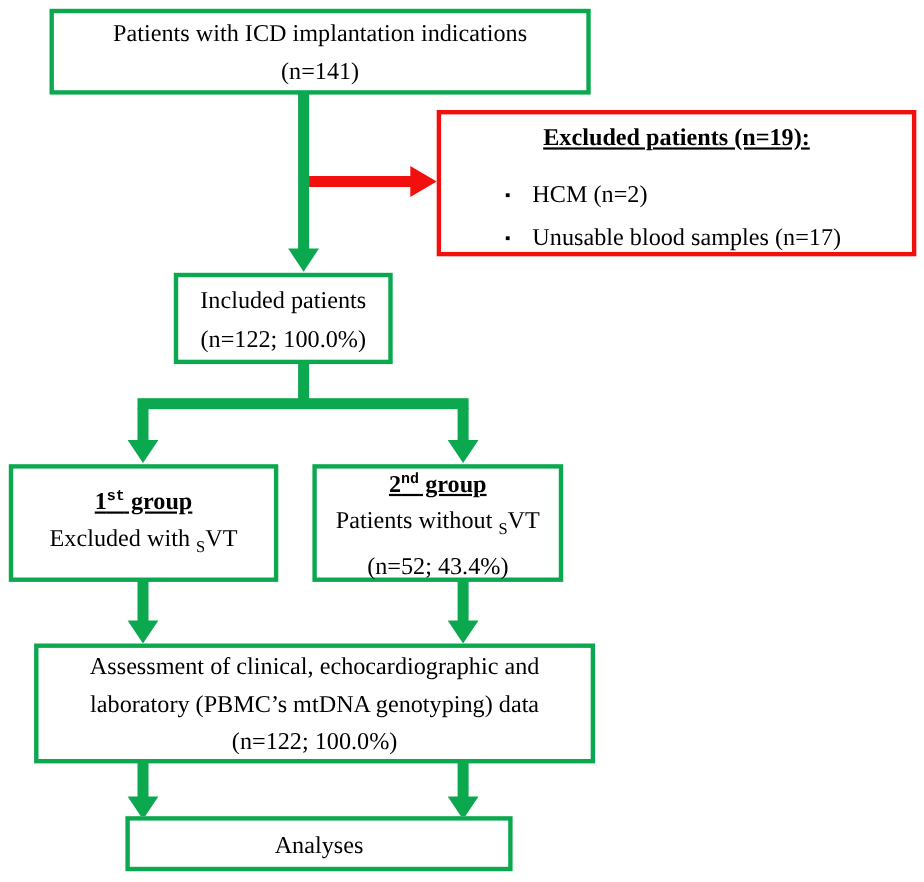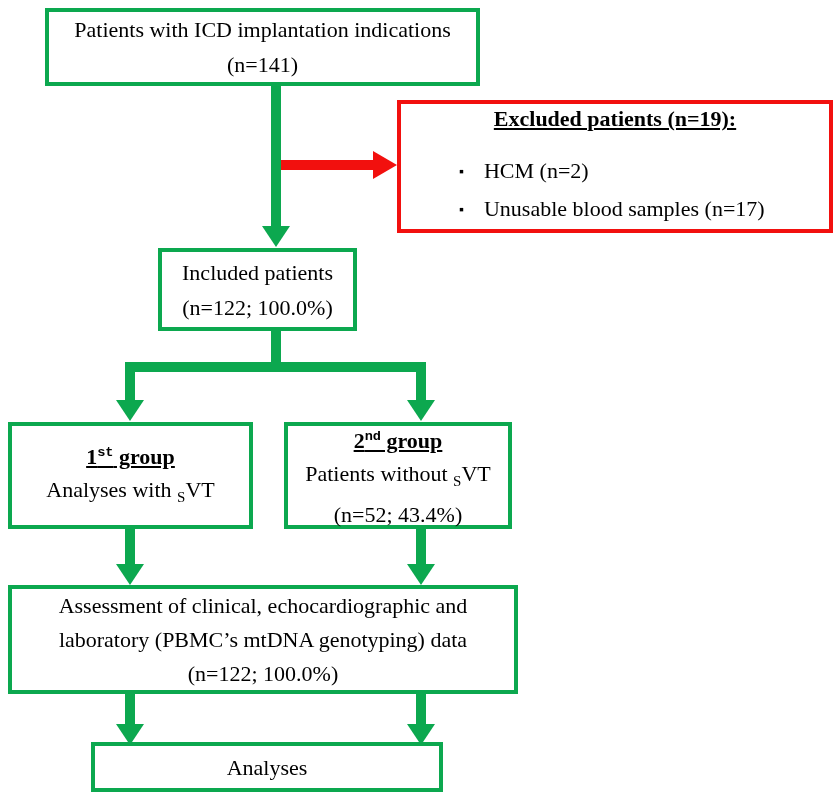--- a/index.html
+++ b/index.html
@@ -34,21 +34,21 @@
   .line { line-height: 35px; white-space: nowrap; }
   .line.tight { line-height: 33px; }
   .line.mid { line-height: 34px; }
   .grp-title {
     font-weight: bold;
     text-decoration: underline;
   }
   sup.ord { font-size: 0.62em; vertical-align: super; font-family: Liberation Mono, monospace; }
   sub.svt { font-size: 0.68em; vertical-align: sub; }
   
-  .ex-box { align-items: stretch; justify-content: flex-end; padding-top: 12px; }
+  .ex-box { align-items: stretch; justify-content: center; padding-top: 12px; }
   .ex-title {
     font-weight: bold;
     text-decoration: underline;
     text-align: center;
     line-height: 32px;
     margin-bottom: 18px;
     white-space: nowrap;
   }
   .bullet-row {
     display: flex;
@@ -81,21 +81,21 @@
     border-top: 14px solid transparent;
     border-bottom: 14px solid transparent;
     border-left: 24px solid var(--red);
   }
 </style>
 </head>
 <body>
 
 <div class="canvas">
 
-  <div class="box green" style="left:45px; top:8px; width:435px; height:78px;">
+  <div class="box green" style="left:45px; top:8px; width:492px; height:78px;">
     <div class="line">Patients with ICD implantation indications</div>
     <div class="line">(n=141)</div>
   </div>
 
   <div>
     <div class="stem-v" style="left:271px; top:85px; height:142px;"></div>
     <div class="head-down" style="left:262px; top:226px;"></div>
   </div>
 
   <div>
@@ -126,52 +126,52 @@
     <div class="stem-v" style="left:125px; top:371px; height:30px;"></div>
     <div class="head-down" style="left:116px; top:400px;"></div>
     <div class="stem-v" style="left:416px; top:371px; height:30px;"></div>
     <div class="head-down" style="left:407px; top:400px;"></div>
   </div>
 
   <div class="box green" style="left:8px; top:422px; width:245px; height:107px;">
     <div class="line tight">
       <span class="grp-title"><span>1</span><sup class="ord">st</sup><span> group</span></span>
     </div>
-    <div class="line tight"><span>Analyses with </span><sub class="svt">S</sub><span>VT</span></div>
+    <div class="line tight"><span>Excluded with </span><sub class="svt">S</sub><span>VT</span></div>
   </div>
 
   <div class="box green" style="left:284px; top:422px; width:228px; height:107px;">
     <div class="line tight">
       <span class="grp-title"><span>2</span><sup class="ord">nd</sup><span> group</span></span>
     </div>
     <div class="line tight"><span>Patients without </span><sub class="svt">S</sub><span>VT</span></div>
     <div class="line tight">(n=52; 43.4%)</div>
   </div>
 
   <div>
     <div class="stem-v" style="left:125px; top:528px; height:37px;"></div>
     <div class="head-down" style="left:116px; top:564px;"></div>
   </div>
   <div>
     <div class="stem-v" style="left:416px; top:528px; height:37px;"></div>
     <div class="head-down" style="left:407px; top:564px;"></div>
   </div>
 
-  <div class="box green" style="left:8px; top:585px; width:510px; height:109px;">
+  <div class="box green" style="left:31px; top:585px; width:510px; height:109px;">
     <div class="line mid">Assessment of clinical, echocardiographic and</div>
     <div class="line mid">laboratory (PBMC’s mtDNA genotyping) data</div>
     <div class="line mid">(n=122; 100.0%)</div>
   </div>
 
   <div>
     <div class="stem-v" style="left:125px; top:693px; height:32px;"></div>
     <div class="head-down" style="left:116px; top:724px;"></div>
   </div>
   <div>
     <div class="stem-v" style="left:416px; top:693px; height:32px;"></div>
     <div class="head-down" style="left:407px; top:724px;"></div>
   </div>
 
-  <div class="box green" style="left:91px; top:742px; width:352px; height:50px;">
+  <div class="box green" style="left:114px; top:742px; width:352px; height:50px;">
     <div class="line">Analyses</div>
   </div>
 
 </div>
 
 </body></html>

